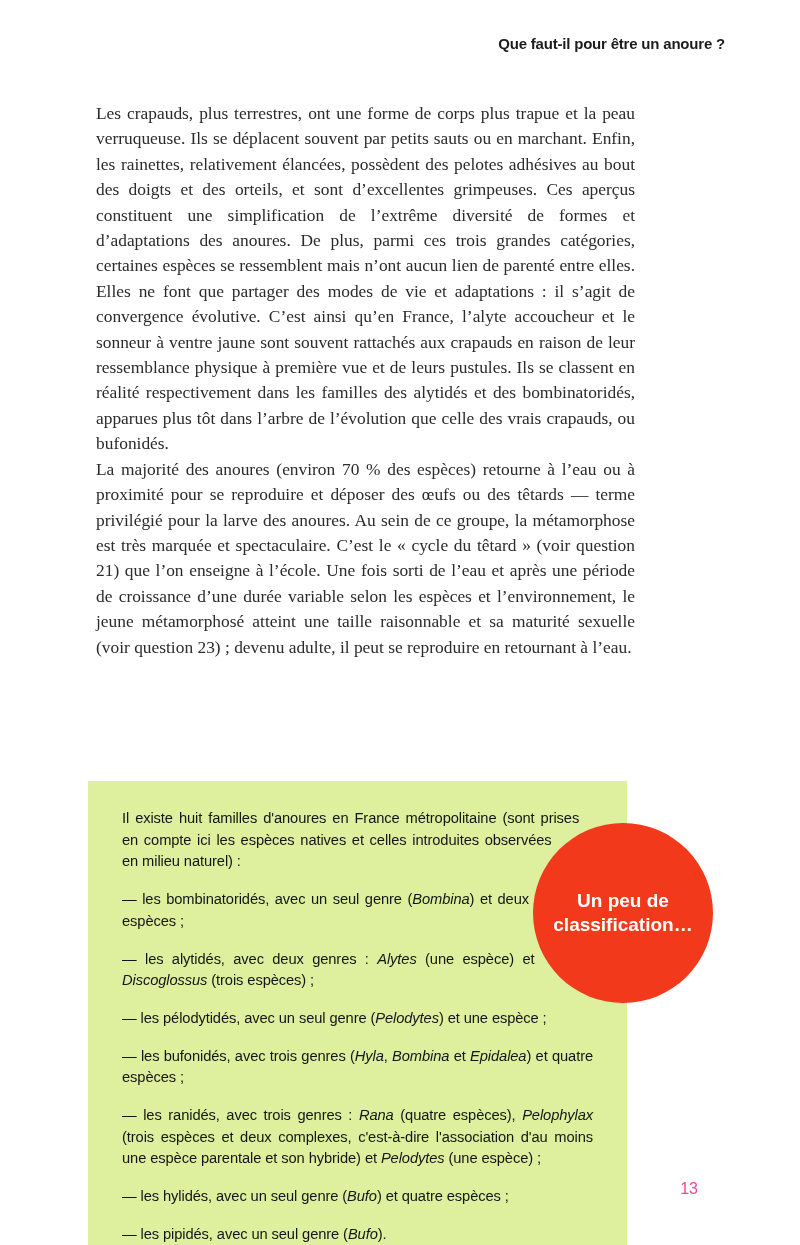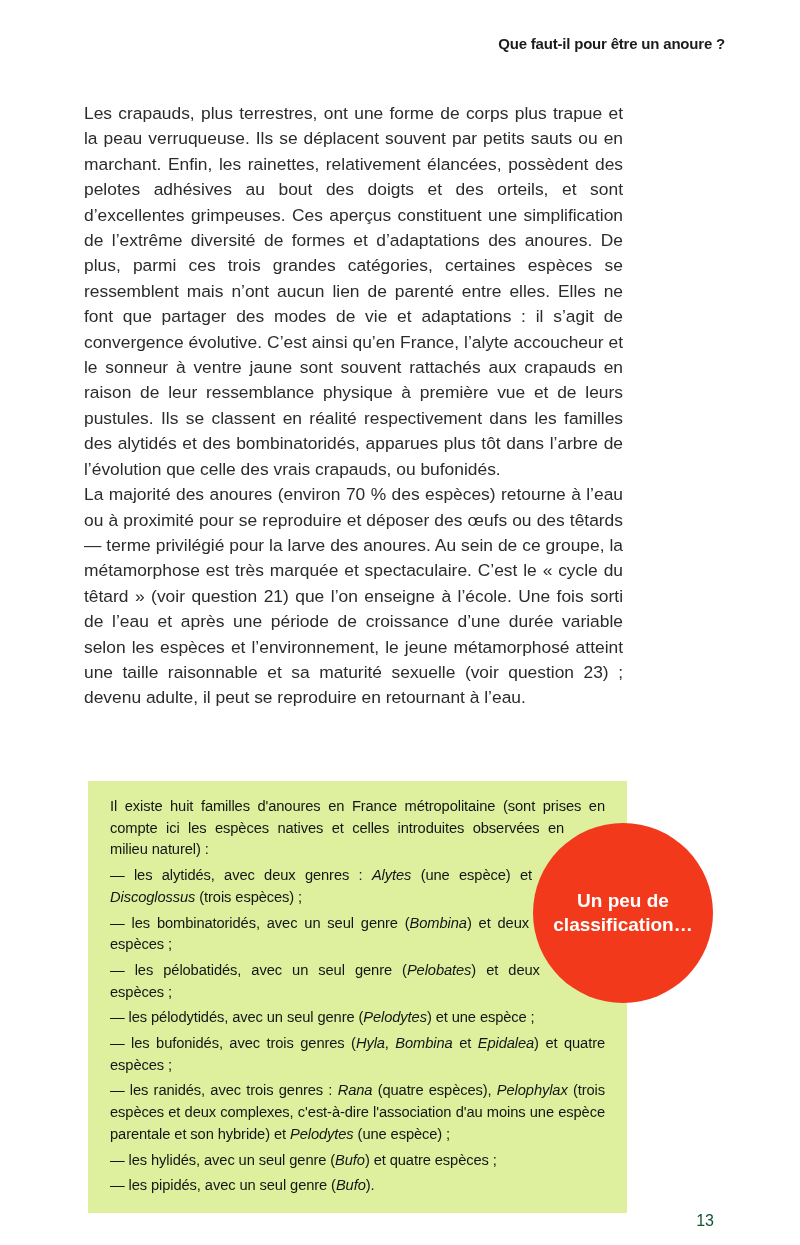--- a/index.html
+++ b/index.html
@@ -15,44 +15,44 @@
     position: absolute;
     top: 35px;
     right: 75px;
     font-size: 15px;
     font-weight: 700;
     letter-spacing: -0.2px;
     color: #1c1c1c;
   }
   .body-text {
     position: absolute;
-    left: 84px;
+    left: 96px;
     top: 101px;
     width: 539px;
-    font-family: Liberation Sans, sans-serif;
+    font-family: Liberation Serif, serif;
     font-size: 17.4px;
     line-height: 25.4px;
     color: #2b2b2b;
     text-align: justify;
   }
   .body-text p { margin: 0; }
   .info-box {
     position: absolute;
     left: 88px;
     top: 781px;
     width: 539px;
     min-height: 385px;
     box-sizing: border-box;
     padding: 11px 18px 12px 18px;
     font-size: 14.7px;
     line-height: 21.7px;
     letter-spacing: -0.1px;
     color: #151515;
   }
-  .info-box p, .info-box .item { margin: 4px; text-align: justify; }
+  .info-box p, .info-box .item { margin: 16px; text-align: justify; }
   .circle-spacer {
     float: right;
     width: 80px;
     height: 215px;
     shape-outside: circle(90px at 94px 122px);
     shape-margin: 5px;
   }
   .badge {
     position: absolute;
     left: 533px;
@@ -65,46 +65,44 @@
     justify-content: center;
     text-align: center;
     font-size: 19px;
     line-height: 24px;
     font-weight: 700;
   }
   .badge-label { width: 152px; }
   .page-number {
     position: absolute;
     top: 1180px;
-    right: 86px;
+    right: 102px;
     font-size: 16px;
-    color: #14532d;
-    margin-top: 32px;
+    color: #ec4899;
   }
 </style>
 </head>
 <body>
 
 <div class="page">
 
   <div class="running-header">Que faut-il pour être un anoure ?</div>
 
   <div class="body-text">
     <p>Les crapauds, plus terrestres, ont une forme de corps plus trapue et la peau verruqueuse. Ils se déplacent souvent par petits sauts ou en marchant. Enfin, les rainettes, relativement élancées, possèdent des pelotes adhésives au bout des doigts et des orteils, et sont d’excellentes grimpeuses. Ces aperçus constituent une simplification de l’extrême diversité de formes et d’adaptations des anoures. De plus, parmi ces trois grandes catégories, certaines espèces se ressemblent mais n’ont aucun lien de parenté entre elles. Elles ne font que partager des modes de vie et adaptations : il s’agit de convergence évolutive. C’est ainsi qu’en France, l’alyte accoucheur et le sonneur à ventre jaune sont souvent rattachés aux crapauds en raison de leur ressemblance physique à première vue et de leurs pustules. Ils se classent en réalité respectivement dans les familles des alytidés et des bombinatoridés, apparues plus tôt dans l’arbre de l’évolution que celle des vrais crapauds, ou bufonidés.</p>
     <p>La majorité des anoures (environ 70 % des espèces) retourne à l’eau ou à proximité pour se reproduire et déposer des œufs ou des têtards — terme privilégié pour la larve des anoures. Au sein de ce groupe, la métamorphose est très marquée et spectaculaire. C’est le « cycle du têtard » (voir question 21) que l’on enseigne à l’école. Une fois sorti de l’eau et après une période de croissance d’une durée variable selon les espèces et l’environnement, le jeune métamorphosé atteint une taille raisonnable et sa maturité sexuelle (voir question 23) ; devenu adulte, il peut se reproduire en retournant à l’eau.</p>
   </div>
 
   <div class="info-box" style="background-color: rgb(222, 240, 158);">
     <div class="circle-spacer"></div>
     <p class="intro">Il existe huit familles d'anoures en France métropolitaine (sont prises en compte ici les espèces natives et celles introduites observées en milieu naturel) :</p>
     <div>
 
-    <div class="item">— les alytidés, avec deux genres : <i>Alytes</i> (une espèce) et <i>Discoglossus</i> (trois espèces) ;</div>
-        <div class="item">— les bombinatoridés, avec un seul genre (<i>Bombina</i>) et deux espèces ;</div>
-        <div class="item">— les pélobatidés, avec un seul genre (<i>Pelobates</i>) et deux espèces ;</div>
+    <div class="item">— les bombinatoridés, avec un seul genre (<i>Bombina</i>) et deux espèces ;</div>
+        <div class="item">— les alytidés, avec deux genres : <i>Alytes</i> (une espèce) et <i>Discoglossus</i> (trois espèces) ;</div>
         <div class="item">— les pélodytidés, avec un seul genre (<i>Pelodytes</i>) et une espèce ;</div>
         <div class="item">— les bufonidés, avec trois genres (<i>Hyla</i>, <i>Bombina</i> et <i>Epidalea</i>) et quatre espèces ;</div>
         <div class="item">— les ranidés, avec trois genres : <i>Rana</i> (quatre espèces), <i>Pelophylax</i> (trois espèces et deux complexes, c'est-à-dire l'association d'au moins une espèce parentale et son hybride) et <i>Pelodytes</i> (une espèce) ;</div>
         <div class="item">— les hylidés, avec un seul genre (<i>Bufo</i>) et quatre espèces ;</div>
         <div class="item">— les pipidés, avec un seul genre (<i>Bufo</i>).</div>
       </div>
   </div>
 
   <div class="badge" style="background-color: rgb(242, 57, 27); color: rgb(255, 255, 255);">
     <div class="badge-label">Un peu de classification…</div>

